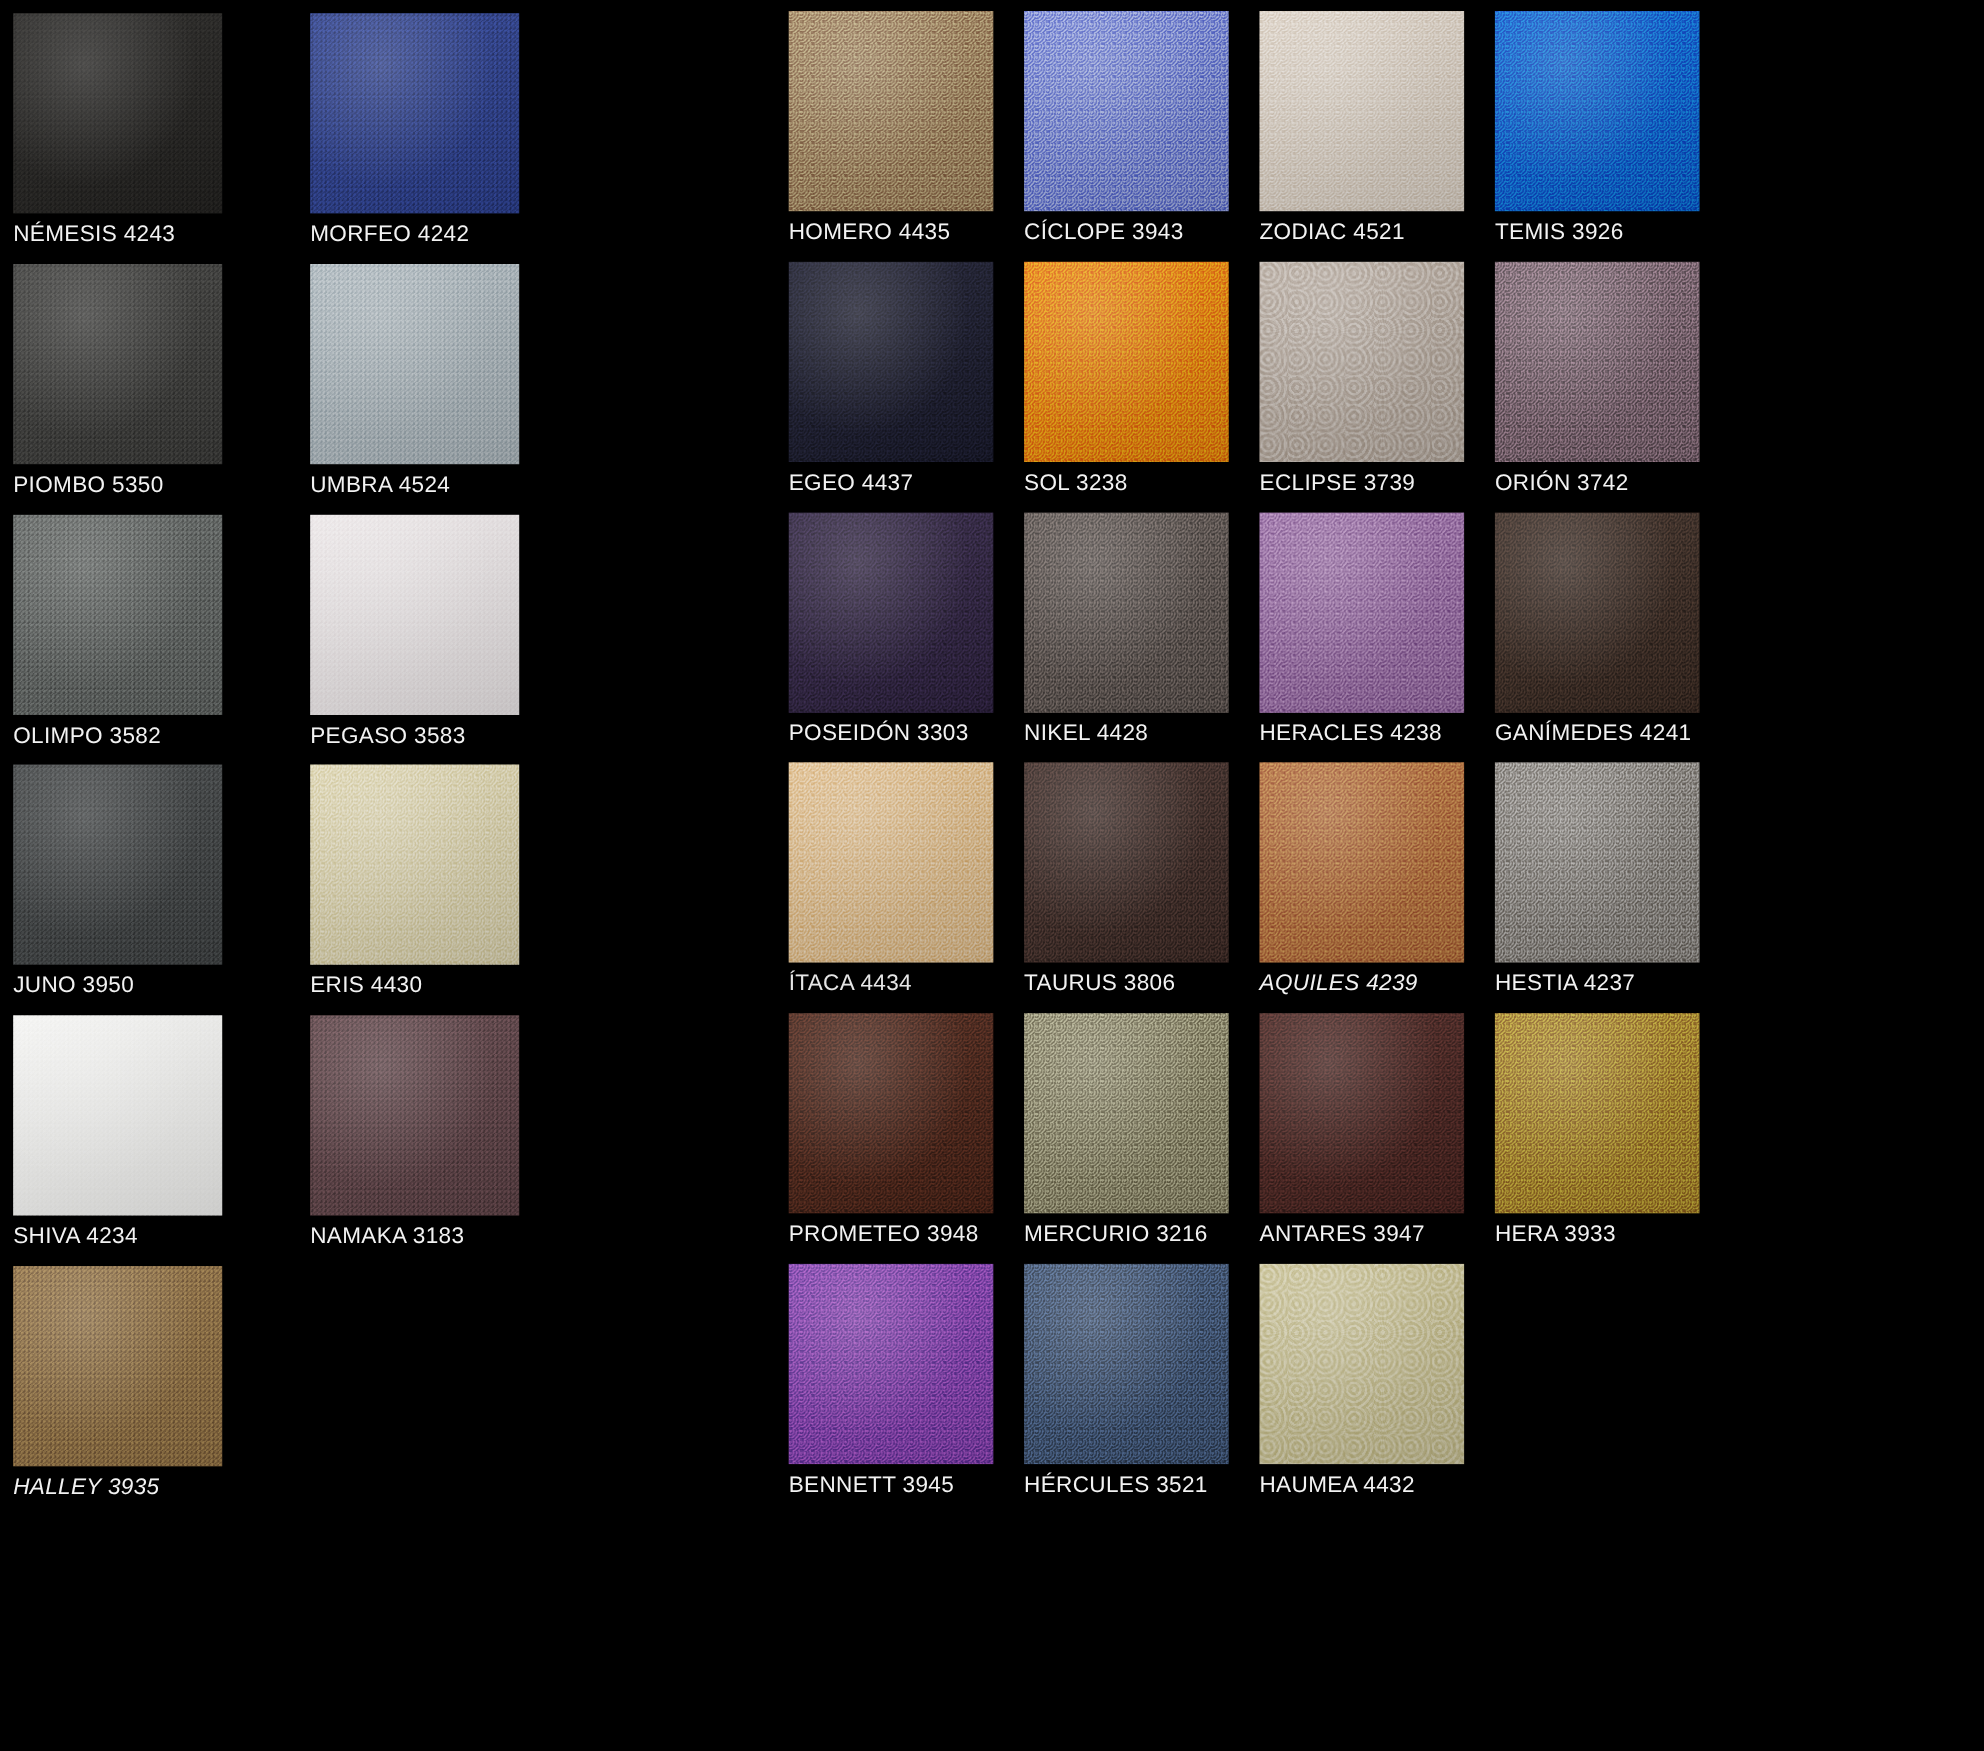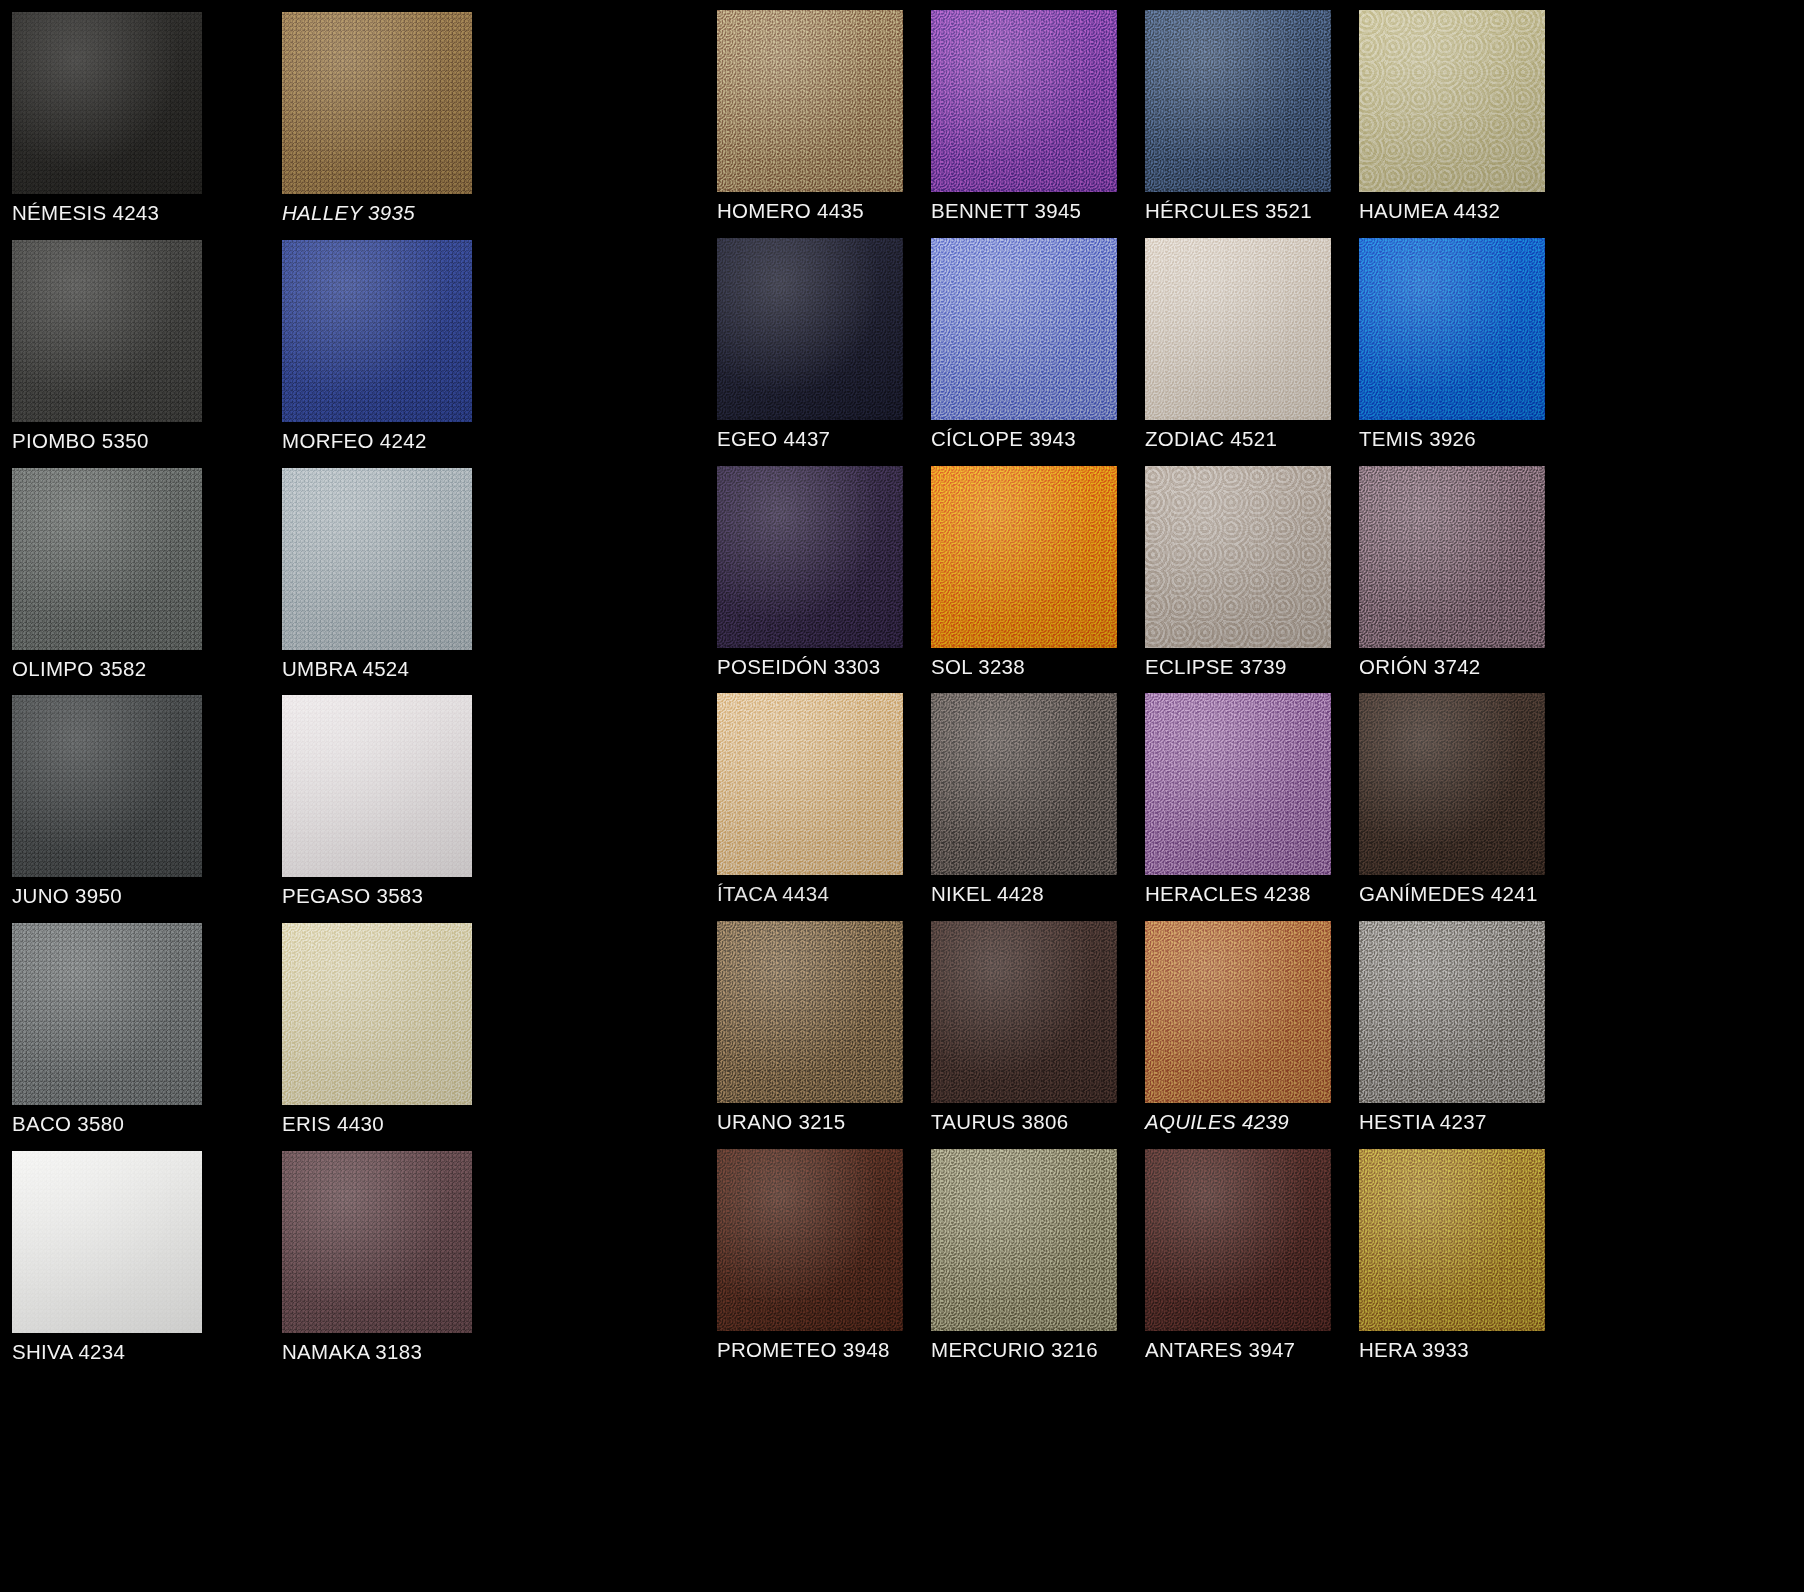--- a/index.html
+++ b/index.html
@@ -132,27 +132,20 @@
         <div class="swatch-label" style="color: rgb(242, 242, 242);">OLIMPO 3582</div>
       </div>
       <div class="swatch-cell">
         <div class="swatch-chip" style="background: rgb(62, 65, 66);">
           <div class="grain fine"></div>
           <div class="sheen"></div>
         </div>
         <div class="swatch-label" style="color: rgb(242, 242, 242);">JUNO 3950</div>
       </div>
       <div class="swatch-cell">
-        <div class="swatch-chip" style="background: rgb(104, 108, 109);">
-          <div class="grain fine"></div>
-          <div class="sheen"></div>
-        </div>
-        <div class="swatch-label" style="color: rgb(242, 242, 242);">BACO 3580</div>
-      </div>
-      <div class="swatch-cell">
         <div class="swatch-chip" style="background: rgb(244, 244, 242);">
           <div class="grain fine"></div>
           <div class="sheen"></div>
         </div>
         <div class="swatch-label" style="color: rgb(242, 242, 242);">SHIVA 4234</div>
       </div>
       <div class="swatch-cell">
         <div class="swatch-chip" style="background: rgb(139, 108, 65);">
           <div class="grain fine"></div>
           <div class="sheen"></div>
@@ -218,27 +211,20 @@
         <div class="swatch-label" style="color: rgb(242, 242, 242);">POSEIDÓN 3303</div>
       </div>
       <div class="swatch-cell">
         <div class="swatch-chip" style="background: rgb(224, 192, 146);">
           <div class="grain coarse"></div>
           <div class="sheen"></div>
         </div>
         <div class="swatch-label" style="color: #e5e5e5;">ÍTACA 4434</div>
       </div>
       <div class="swatch-cell">
-        <div class="swatch-chip" style="background: rgb(123, 100, 70);">
-          <div class="grain coarse"></div>
-          <div class="sheen"></div>
-        </div>
-        <div class="swatch-label" style="color: rgb(242, 242, 242);">URANO 3215</div>
-      </div>
-      <div class="swatch-cell">
         <div class="swatch-chip" style="background: rgb(74, 35, 23);">
           <div class="grain coarse"></div>
           <div class="sheen"></div>
         </div>
         <div class="swatch-label" style="color: rgb(242, 242, 242);">PROMETEO 3948</div>
       </div>
       <div class="swatch-cell">
         <div class="swatch-chip" style="background: rgb(130, 64, 173);">
           <div class="grain coarse"></div>
           <div class="sheen"></div>

